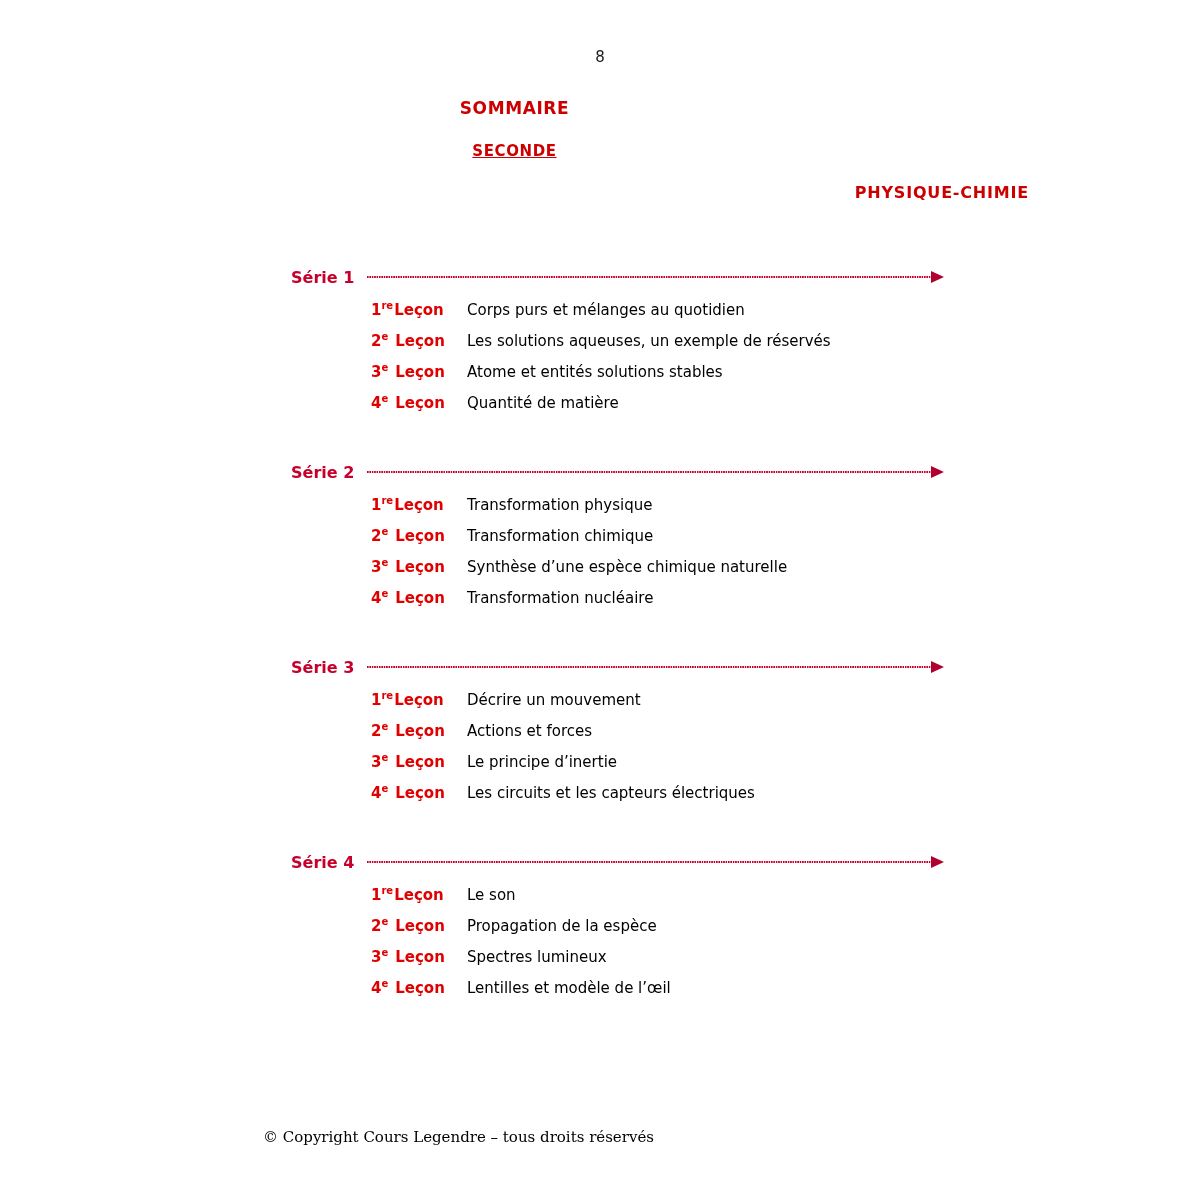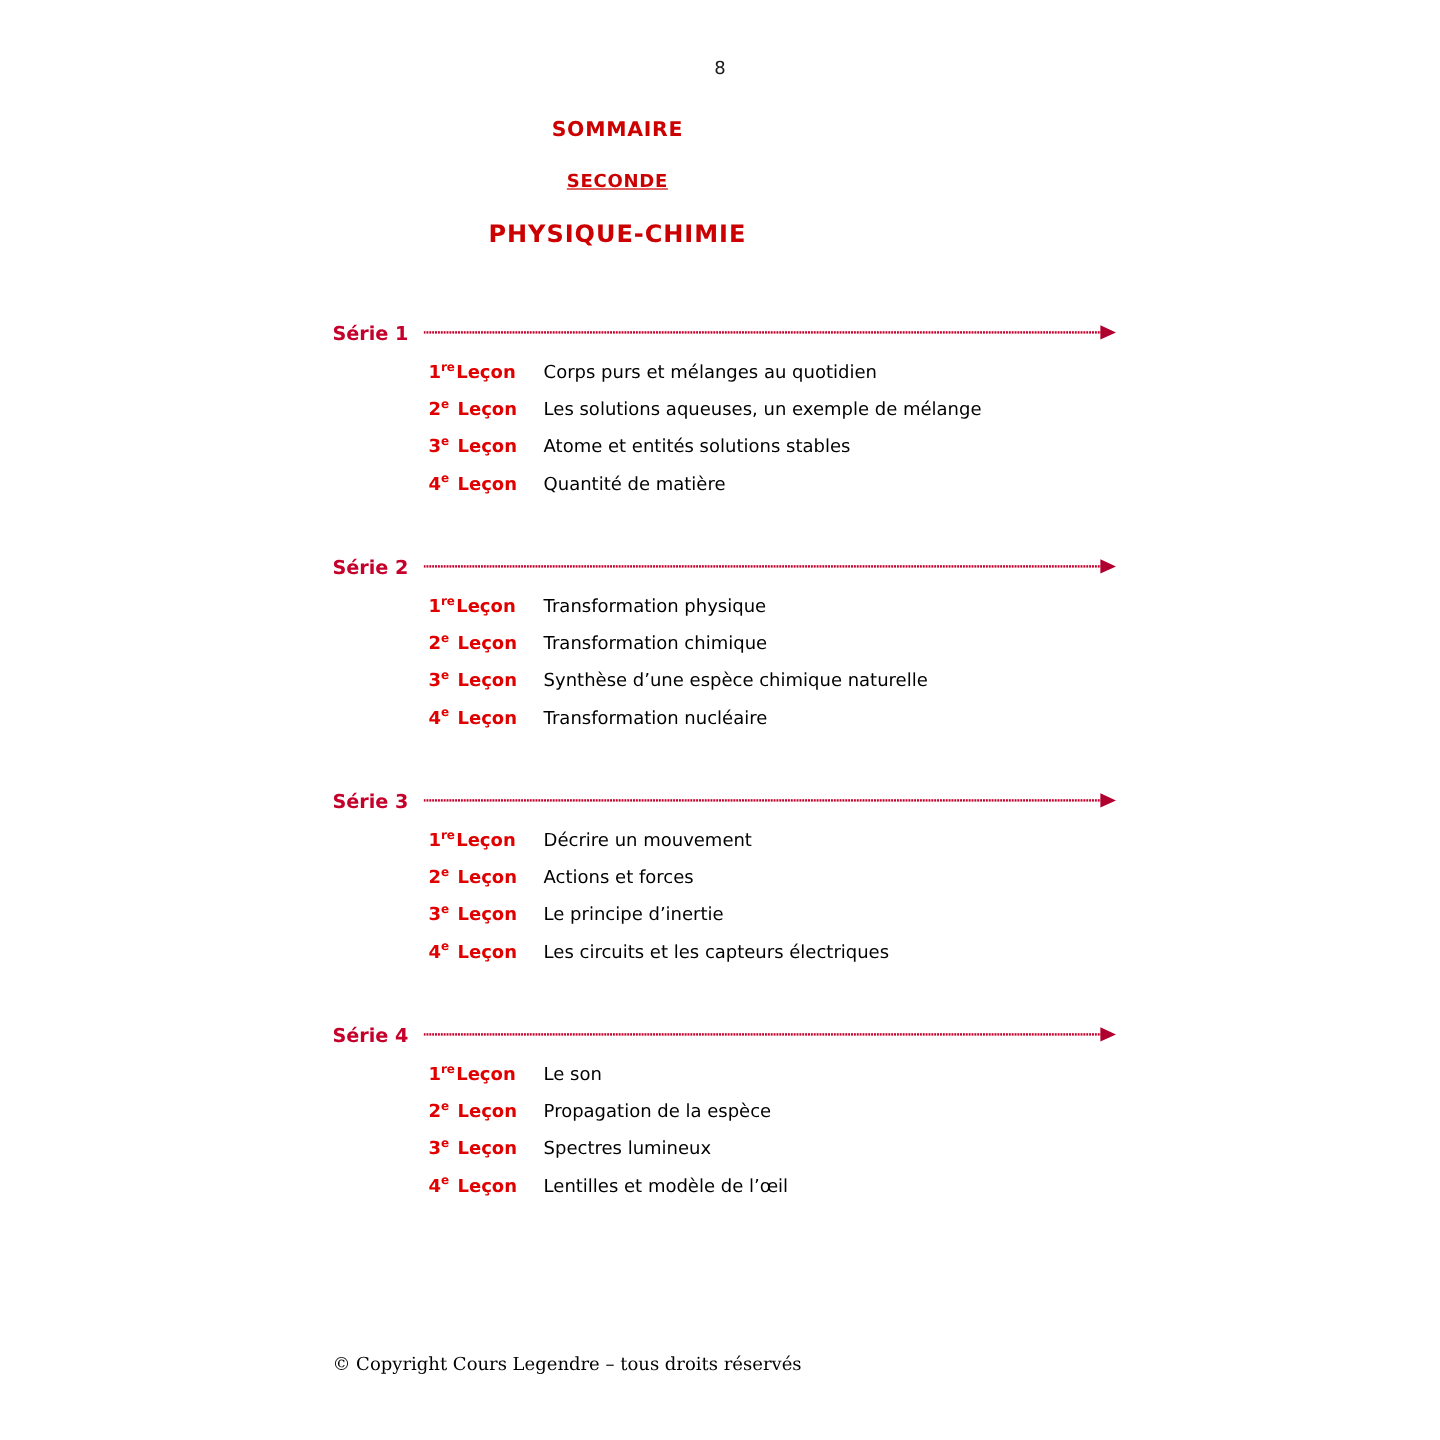--- a/index.html
+++ b/index.html
@@ -37,27 +37,27 @@
     text-align: center;
   }
   .title-line {
     font-family: "DejaVu Sans", sans-serif;
     font-weight: bold;
     color: #CC0000;
     letter-spacing: 0.6px;
   }
   .title-sommaire { font-size: 17px; margin-bottom: 24px; }
   .title-seconde  { font-size: 15px; margin-bottom: 23px; text-decoration: underline; }
-  .title-subject  { font-size: 20px; letter-spacing: 0.8px; }
+  .title-subject  { font-size: 16px; letter-spacing: 0.8px; text-align: right; }
 
   
   .content {
     position: absolute;
     top: 262px;
-    left: 0;
+    left: 14px;
     width: 1064px;
   }
   .series-block { margin-bottom: 8px; }
 
   .series-header {
     display: flex;
     align-items: center;
     height: 30px;
     padding-left: 277px;
   }
@@ -133,21 +133,21 @@
     color: #000000;
     white-space: nowrap;
   }
 
   
   .series-gap { height: 24px; }
 
   
   .footer {
     position: absolute;
-    left: 277px;
+    left: 263px;
     top: 1128px;
     font-family: "DejaVu Serif", serif;
     font-size: 15px;
     color: #000000;
     white-space: nowrap;
   }
 </style>
 </head>
 <body>
 
@@ -170,21 +170,21 @@
             <span class="arrow-head"></span>
           </div>
         </div>
         <div class="lessons">
           <div class="lesson-row">
             <div class="lesson-tag"><span>1</span><sup class="ord">re</sup><span class="word">Leçon</span></div>
             <div class="lesson-title">Corps purs et mélanges au quotidien</div>
           </div>
           <div class="lesson-row">
             <div class="lesson-tag wide"><span>2</span><sup class="ord">e</sup><span class="word">Leçon</span></div>
-            <div class="lesson-title">Les solutions aqueuses, un exemple de mélange</div>
+            <div class="lesson-title">Les solutions aqueuses, un exemple de réservés</div>
           </div>
           <div class="lesson-row">
             <div class="lesson-tag wide"><span>3</span><sup class="ord">e</sup><span class="word">Leçon</span></div>
             <div class="lesson-title">Atome et entités solutions stables</div>
           </div>
           <div class="lesson-row">
             <div class="lesson-tag wide"><span>4</span><sup class="ord">e</sup><span class="word">Leçon</span></div>
             <div class="lesson-title">Quantité de matière</div>
           </div>
         </div>

